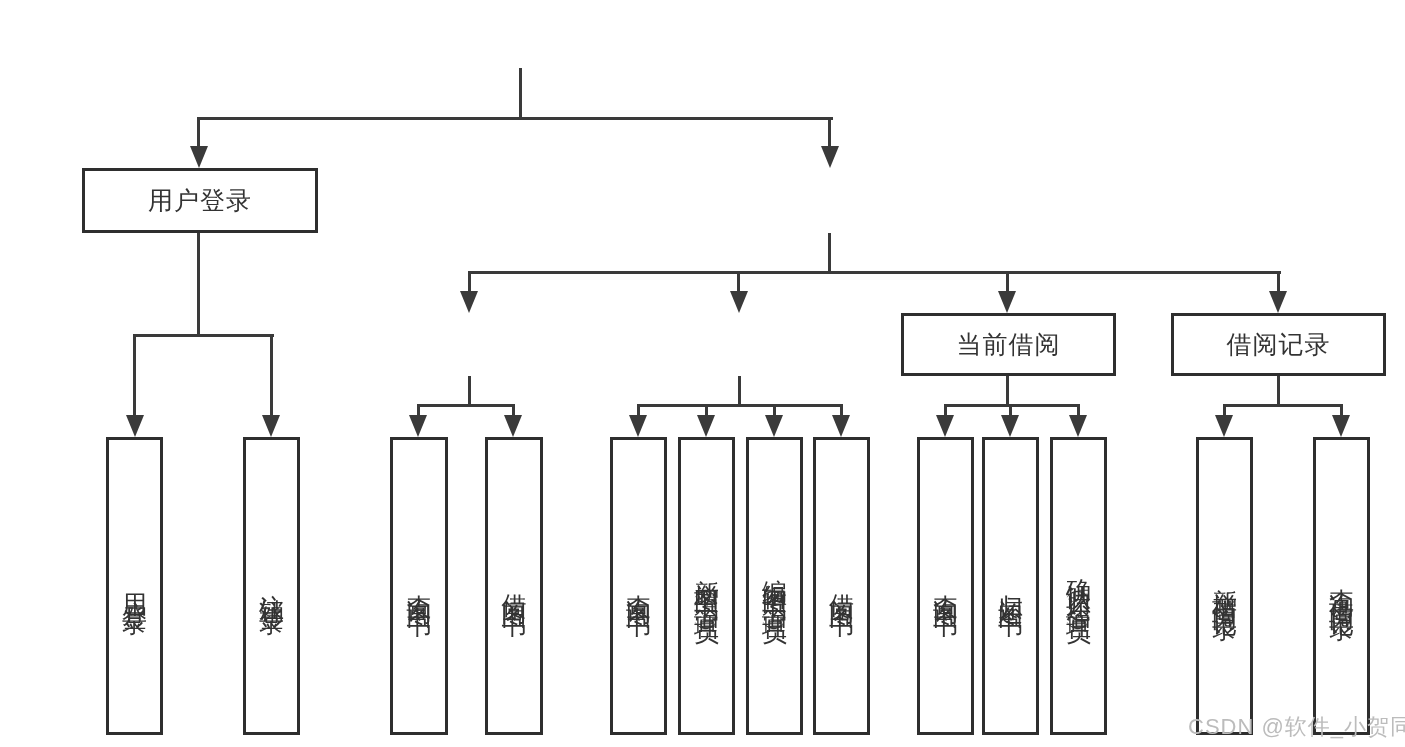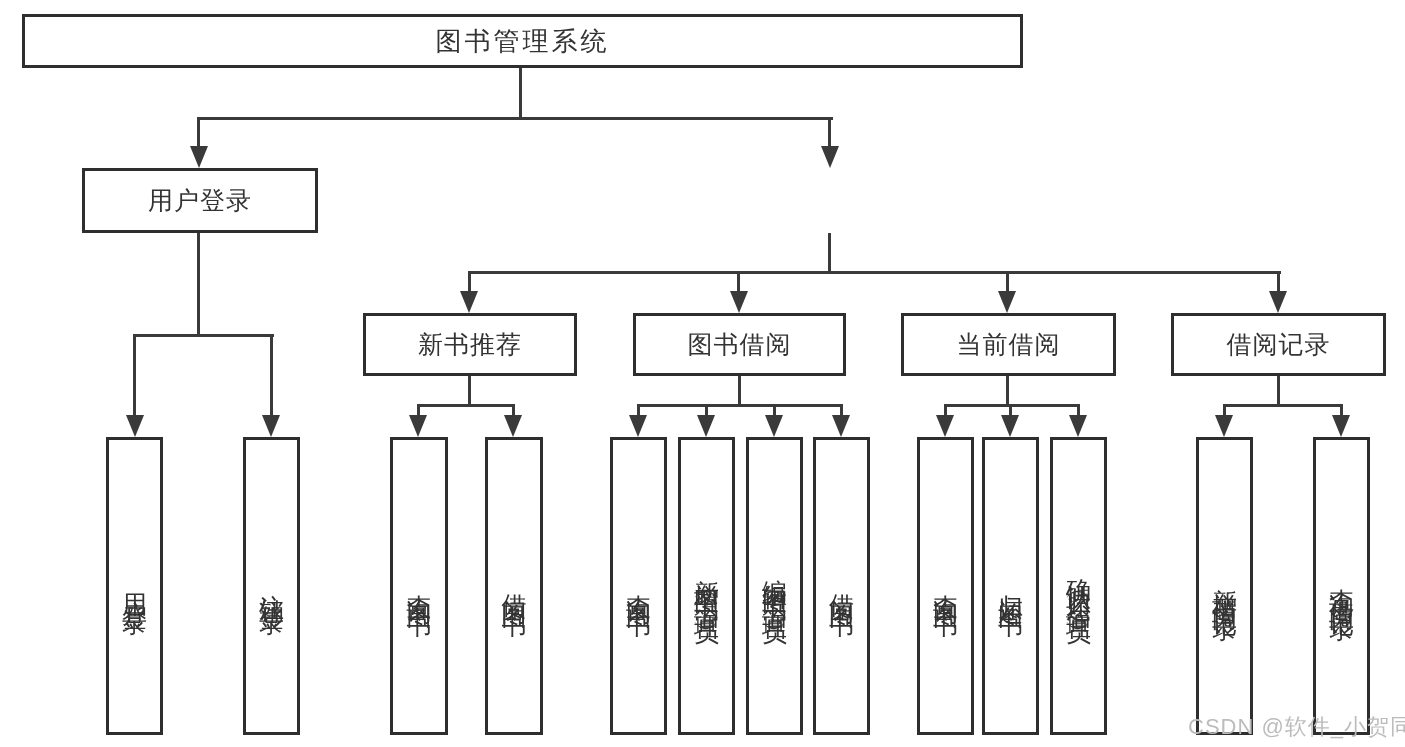--- a/index.html
+++ b/index.html
@@ -100,26 +100,23 @@
       <div class="arrow" style="left: 697px; top: 415px;"></div>
       <div class="arrow" style="left: 765px; top: 415px;"></div>
       <div class="arrow" style="left: 832px; top: 415px;"></div>
       <div class="arrow" style="left: 936px; top: 415px;"></div>
       <div class="arrow" style="left: 1001px; top: 415px;"></div>
       <div class="arrow" style="left: 1069px; top: 415px;"></div>
       <div class="arrow" style="left: 1215px; top: 415px;"></div>
       <div class="arrow" style="left: 1332px; top: 415px;"></div>
     </div>
 
-  <div class="box hbox rootbox" style="left:22px;top:14px;width:1001px;height:54px">图书管理系统</div>
 
   <div class="box hbox" style="left:82px;top:168px;width:236px;height:65px">用户登录</div>
 
-  <div class="box hbox" style="left:363px;top:313px;width:214px;height:63px">新书推荐</div>
-  <div class="box hbox" style="left:633px;top:313px;width:213px;height:63px">图书借阅</div>
   <div class="box hbox" style="left:901px;top:313px;width:215px;height:63px">当前借阅</div>
   <div class="box hbox" style="left:1171px;top:313px;width:215px;height:63px">借阅记录</div>
 
   <div class="box vbox" style="left:106px;top:437px;width:57px;height:298px">用户登录</div>
   <div class="box vbox" style="left:243px;top:437px;width:57px;height:298px">注销登录</div>
 
   <div class="box vbox" style="left:390px;top:437px;width:58px;height:298px">查询图书</div>
   <div class="box vbox" style="left:485px;top:437px;width:58px;height:298px">借阅图书</div>
 
   <div class="box vbox" style="left:610px;top:437px;width:57px;height:298px">查询图书</div>

